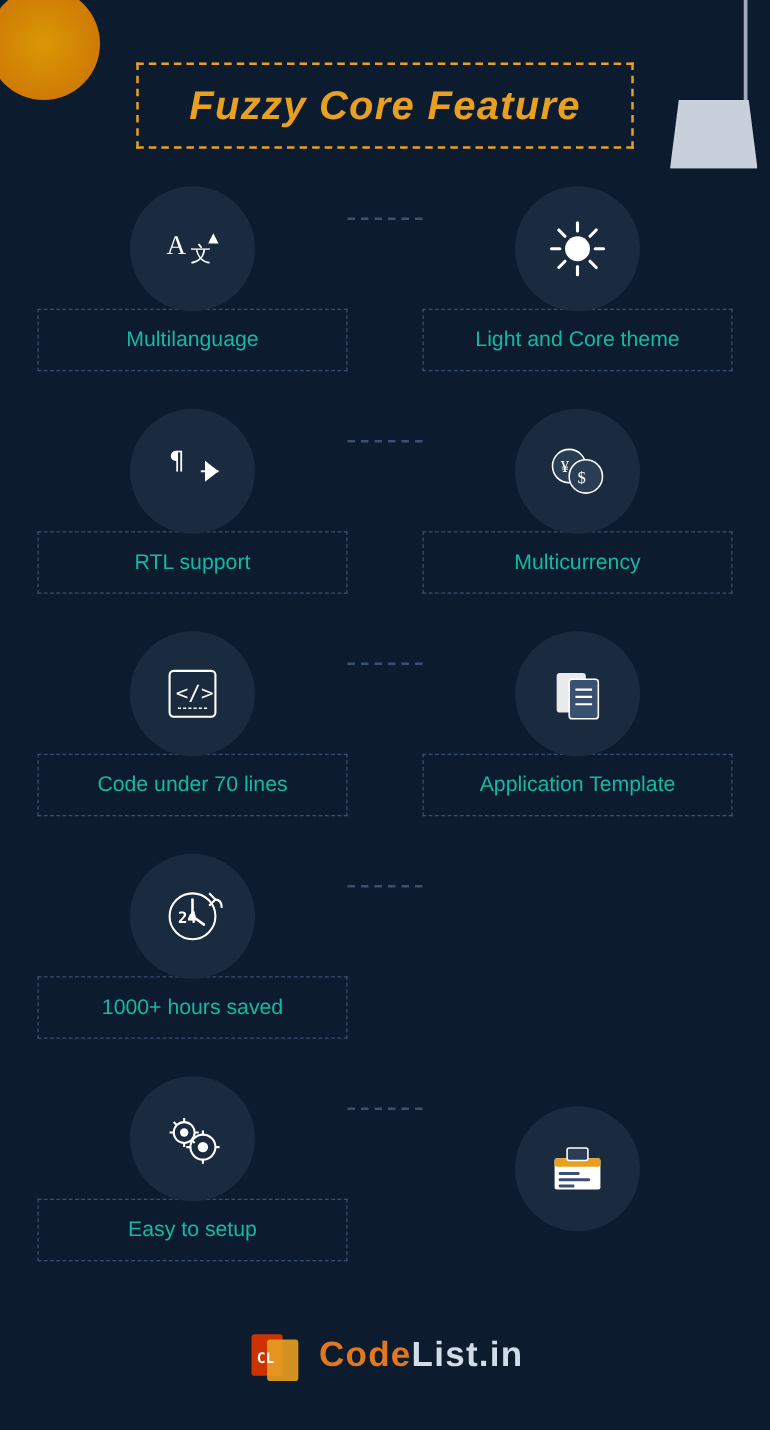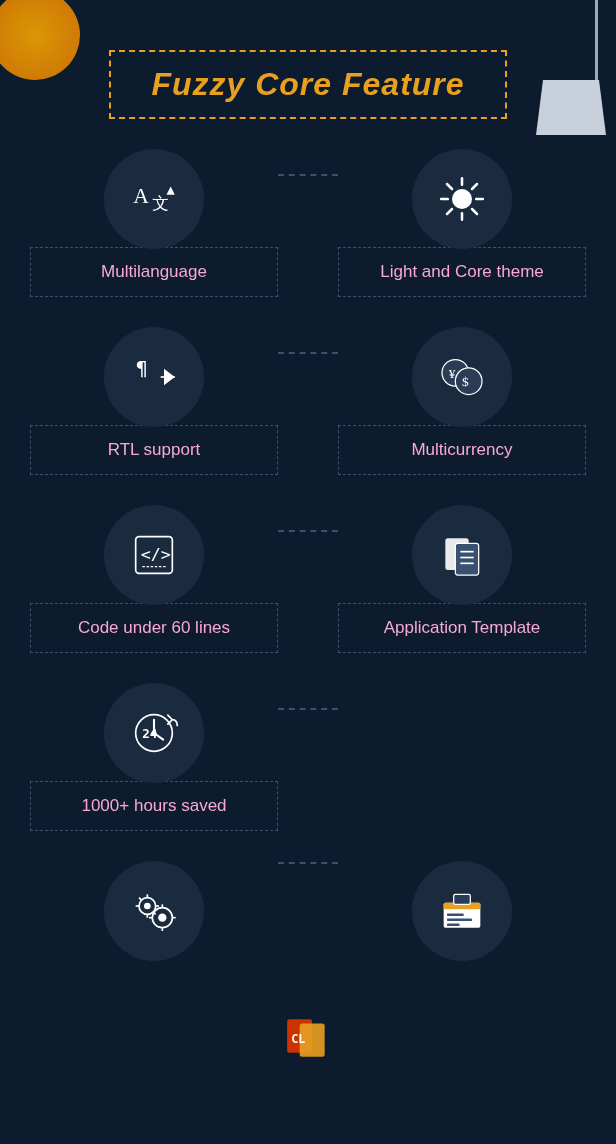--- a/index.html
+++ b/index.html
@@ -94,21 +94,21 @@
       width: 100%;
       padding: 14px 10px;
       text-align: center;
       margin-top: -2px;
       background: transparent;
     }
 
     .feature-label {
       font-size: 17px;
       font-weight: 500;
-      color: #f9a8d4;
+      color: #14b8a6;
     }
 
     .bottom-brand {
       display: flex;
       justify-content: center;
       align-items: center;
       padding: 20px 0 10px;
       gap: 0;
     }
 
@@ -250,21 +250,21 @@
 <div class="feature-row">
   <div class="feature-col">
     <div class="icon-circle">
       <svg viewBox="0 0 60 60">
         <rect x="8" y="8" width="44" height="44" rx="4" fill="none" stroke="white" stroke-width="2"></rect>
         <text x="14" y="36" font-size="20" fill="white" font-family="monospace">&lt;/&gt;</text>
         <line x1="16" y1="44" x2="44" y2="44" stroke="white" stroke-width="1.5" stroke-dasharray="3,2"></line>
       </svg>
     </div>
     <div class="feature-label-box">
-      <span class="feature-label">Code under 60 lines</span>
+      <span class="feature-label">Code under 70 lines</span>
     </div>
   </div>
   <div class="mid-connector">
     <div class="mid-connector-line"></div>
   </div>
   <div class="feature-col">
     <div class="icon-circle">
       <svg viewBox="0 0 60 60">
         <rect x="10" y="10" width="28" height="38" rx="3" fill="white" opacity="0.9"></rect>
         <rect x="22" y="16" width="28" height="38" rx="3" fill="#3a5070" stroke="white" stroke-width="1.5"></rect>
@@ -314,20 +314,23 @@
         <line x1="29" y1="31" x2="32" y2="34" stroke="white" stroke-width="2"></line>
         <circle cx="22" cy="24" r="4" fill="white"></circle>
         <circle cx="40" cy="38" r="12" fill="none" stroke="white" stroke-width="2"></circle>
         <line x1="40" y1="26" x2="40" y2="22" stroke="white" stroke-width="2"></line>
         <line x1="40" y1="50" x2="40" y2="54" stroke="white" stroke-width="2"></line>
         <line x1="28" y1="38" x2="24" y2="38" stroke="white" stroke-width="2"></line>
         <line x1="52" y1="38" x2="56" y2="38" stroke="white" stroke-width="2"></line>
         <circle cx="40" cy="38" r="5" fill="white"></circle>
       </svg>
     </div>
+    <div class="feature-label-box">
+      <span class="feature-label">Easy to setup</span>
+    </div>
   </div>
   <div class="mid-connector">
     <div class="mid-connector-line"></div>
   </div>
   <div class="feature-col">
     <div class="icon-circle">
       <svg viewBox="0 0 60 60">
         <rect x="8" y="20" width="44" height="30" rx="2" fill="white"></rect>
         <rect x="8" y="20" width="44" height="8" rx="2" fill="#e8a020"></rect>
         <rect x="12" y="33" width="20" height="3" rx="1" fill="#3a5070"></rect>
@@ -339,14 +342,17 @@
   </div>
 </div>
 
 <div class="bottom-brand">
   <div class="brand-logo-area">
     <svg class="brand-icon" viewBox="0 0 60 60">
       <rect x="5" y="10" width="30" height="40" rx="3" fill="#cc3300"></rect>
       <rect x="20" y="15" width="30" height="40" rx="3" fill="#e8a020" opacity="0.9"></rect>
       <text x="10" y="38" font-size="14" fill="white" font-weight="bold" font-family="monospace">CL</text>
     </svg>
+    <span class="brand-text">
+      <span style="color:#e07820;">Code</span><span style="color:#d0dce8;">List.in</span>
+    </span>
   </div>
 </div>
 
 </body></html>

